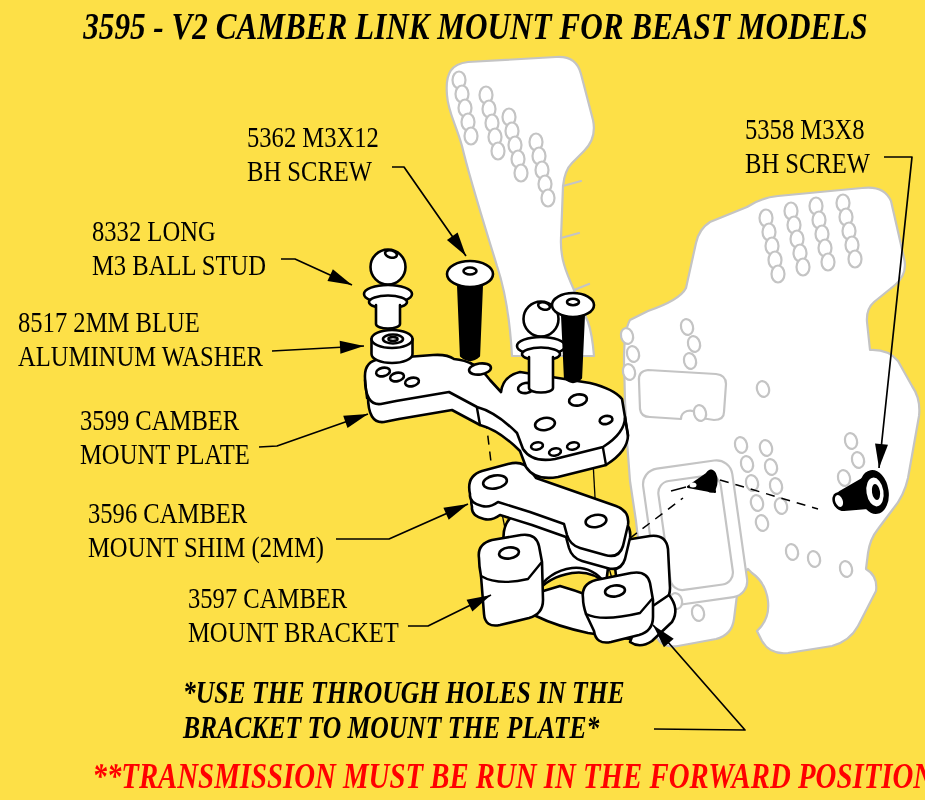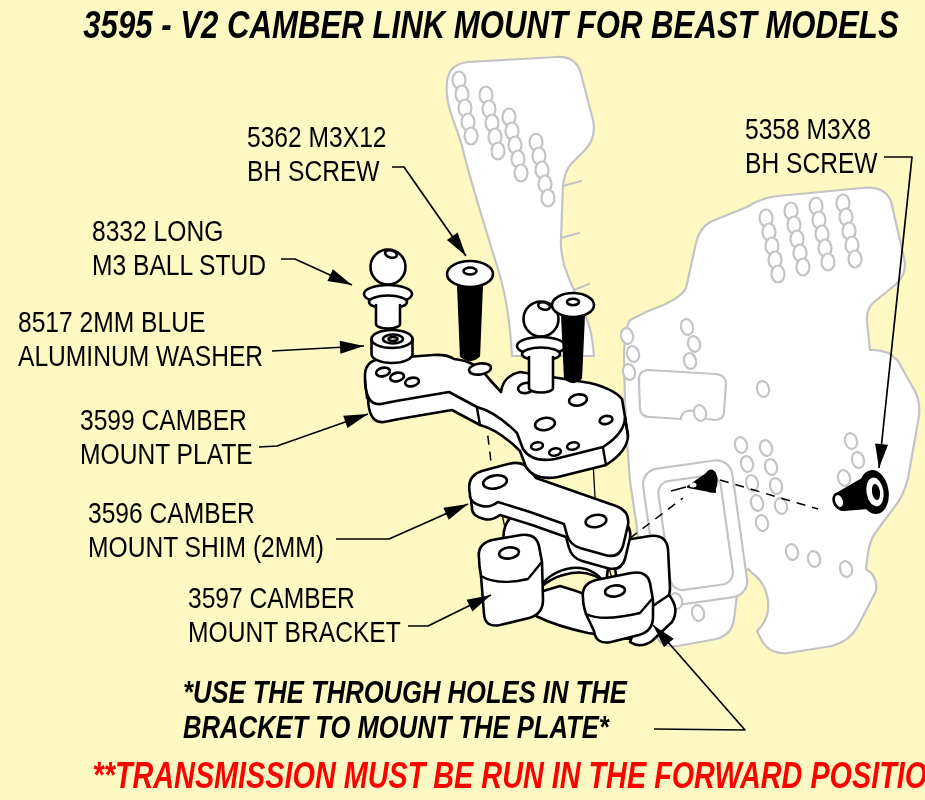--- a/index.html
+++ b/index.html
@@ -1,17 +1,17 @@
 <!DOCTYPE html>
 <html><head>
 <meta charset="utf-8">
 <style>
   html,body{margin:0;padding:0;background:#ffffff;}
-  .page{position:relative;width:925px;height:800px;background:#fef9c3;overflow:hidden;
-        font-family:Liberation Sans, sans-serif;color:#000;}
+  .page{position:relative;width:925px;height:800px;background:#fde047;overflow:hidden;
+        font-family:Liberation Serif, serif;color:#000;}
   svg{position:absolute;left:0;top:0;}
   .title{position:absolute;top:4px;left:0;width:925px;text-align:center;
          font-size:38px;font-weight:bold;font-style:italic;white-space:nowrap;
          transform:scaleX(0.82);transform-origin:50% 0;}
   .lbl{position:absolute;font-size:30px;line-height:34px;white-space:nowrap;
        transform:scaleX(0.82);transform-origin:0 0;}
   .lbl div{white-space:nowrap;}
   .note{position:absolute;font-size:32px;line-height:35px;font-weight:bold;font-style:italic;
         white-space:nowrap;transform:scaleX(0.80);transform-origin:0 0;}
   .warn{position:absolute;top:755px;left:0;width:925px;text-align:center;

